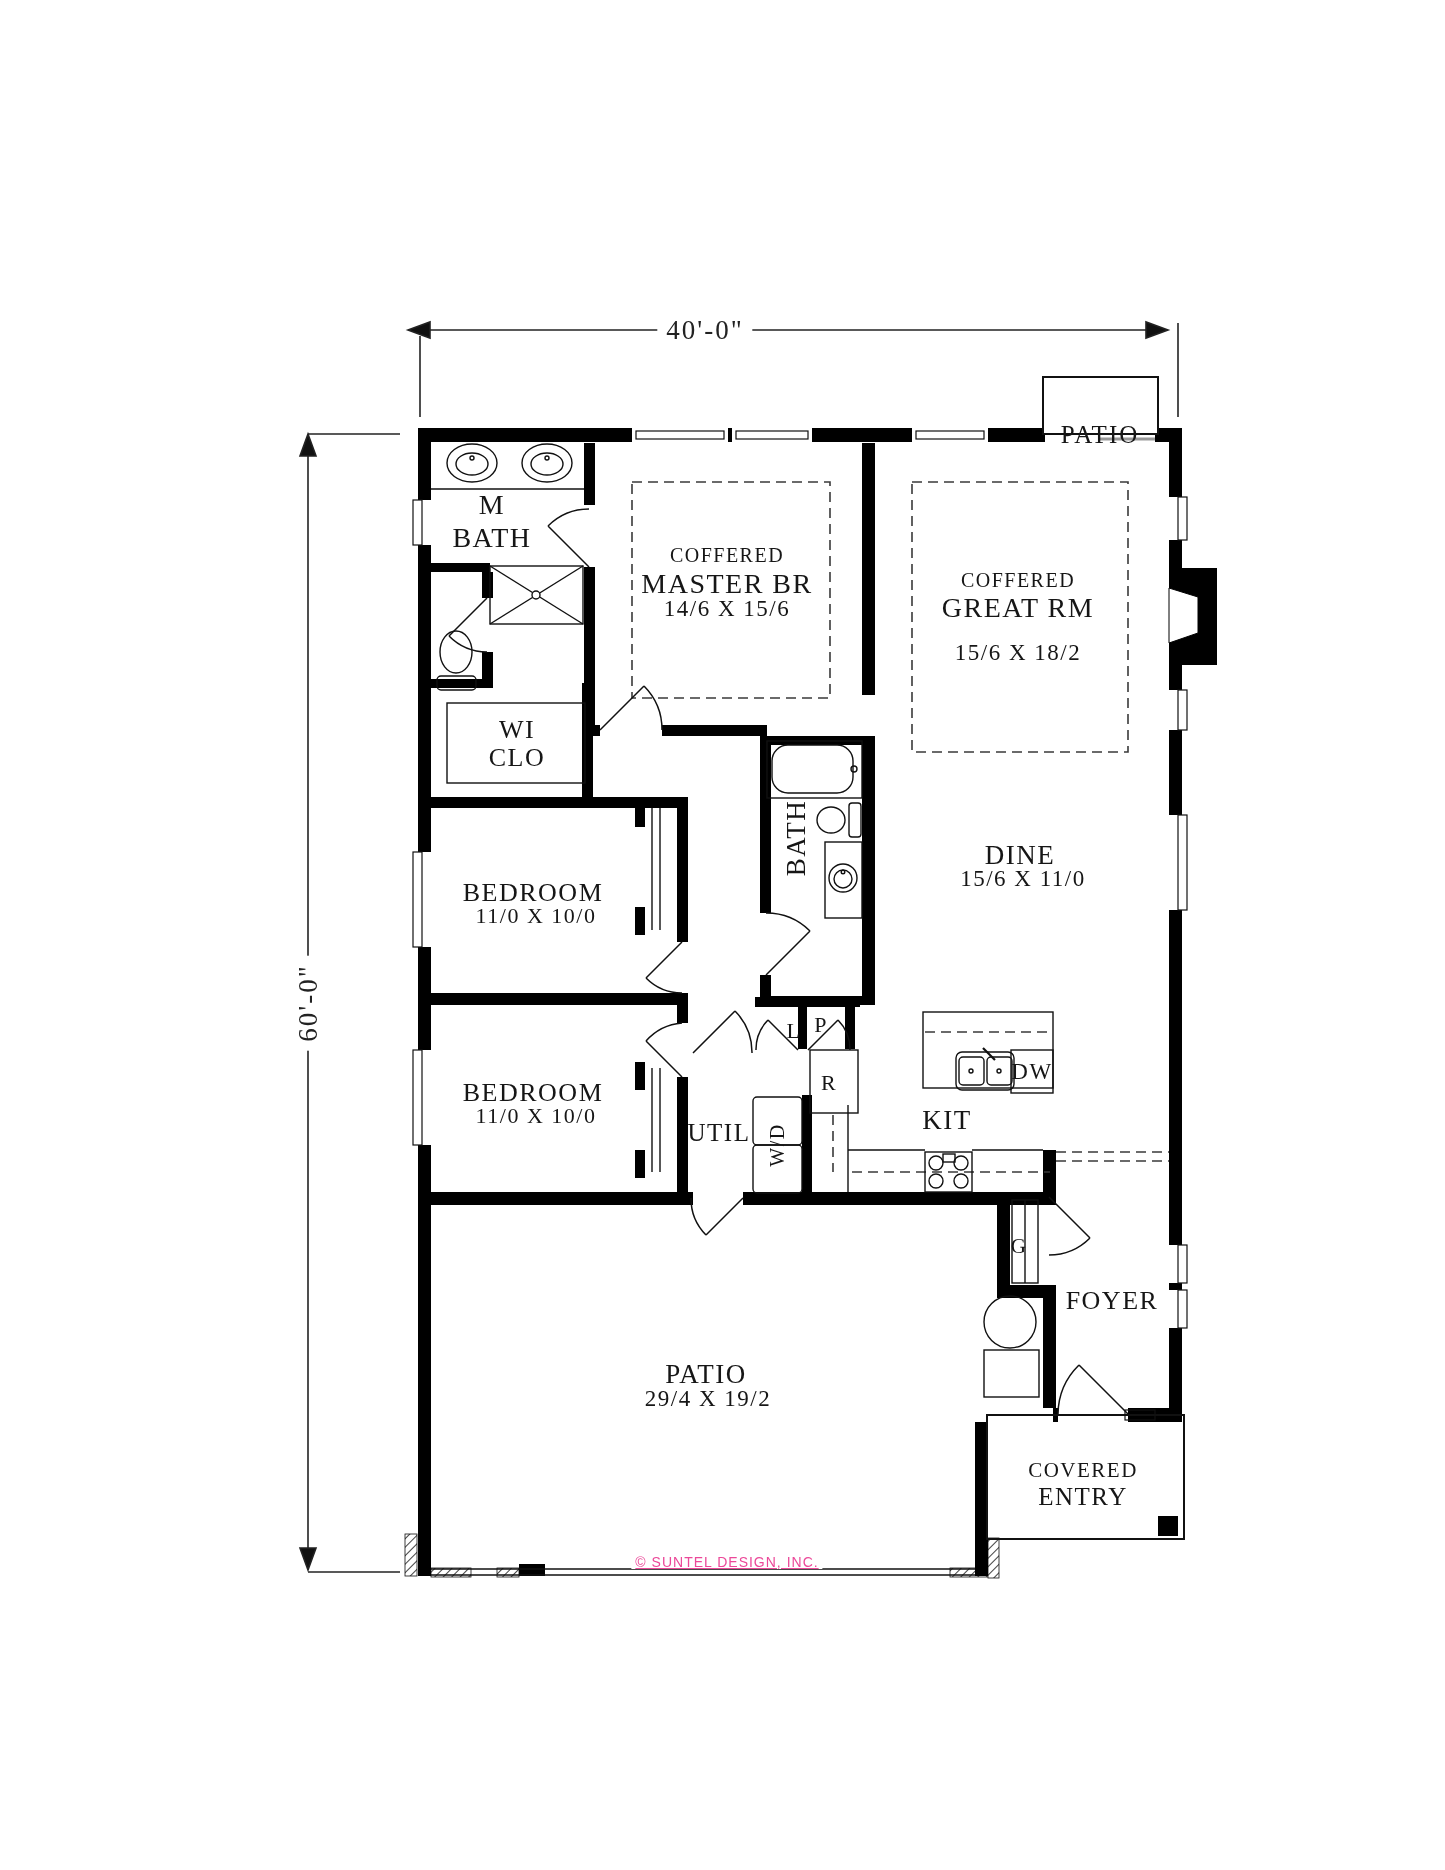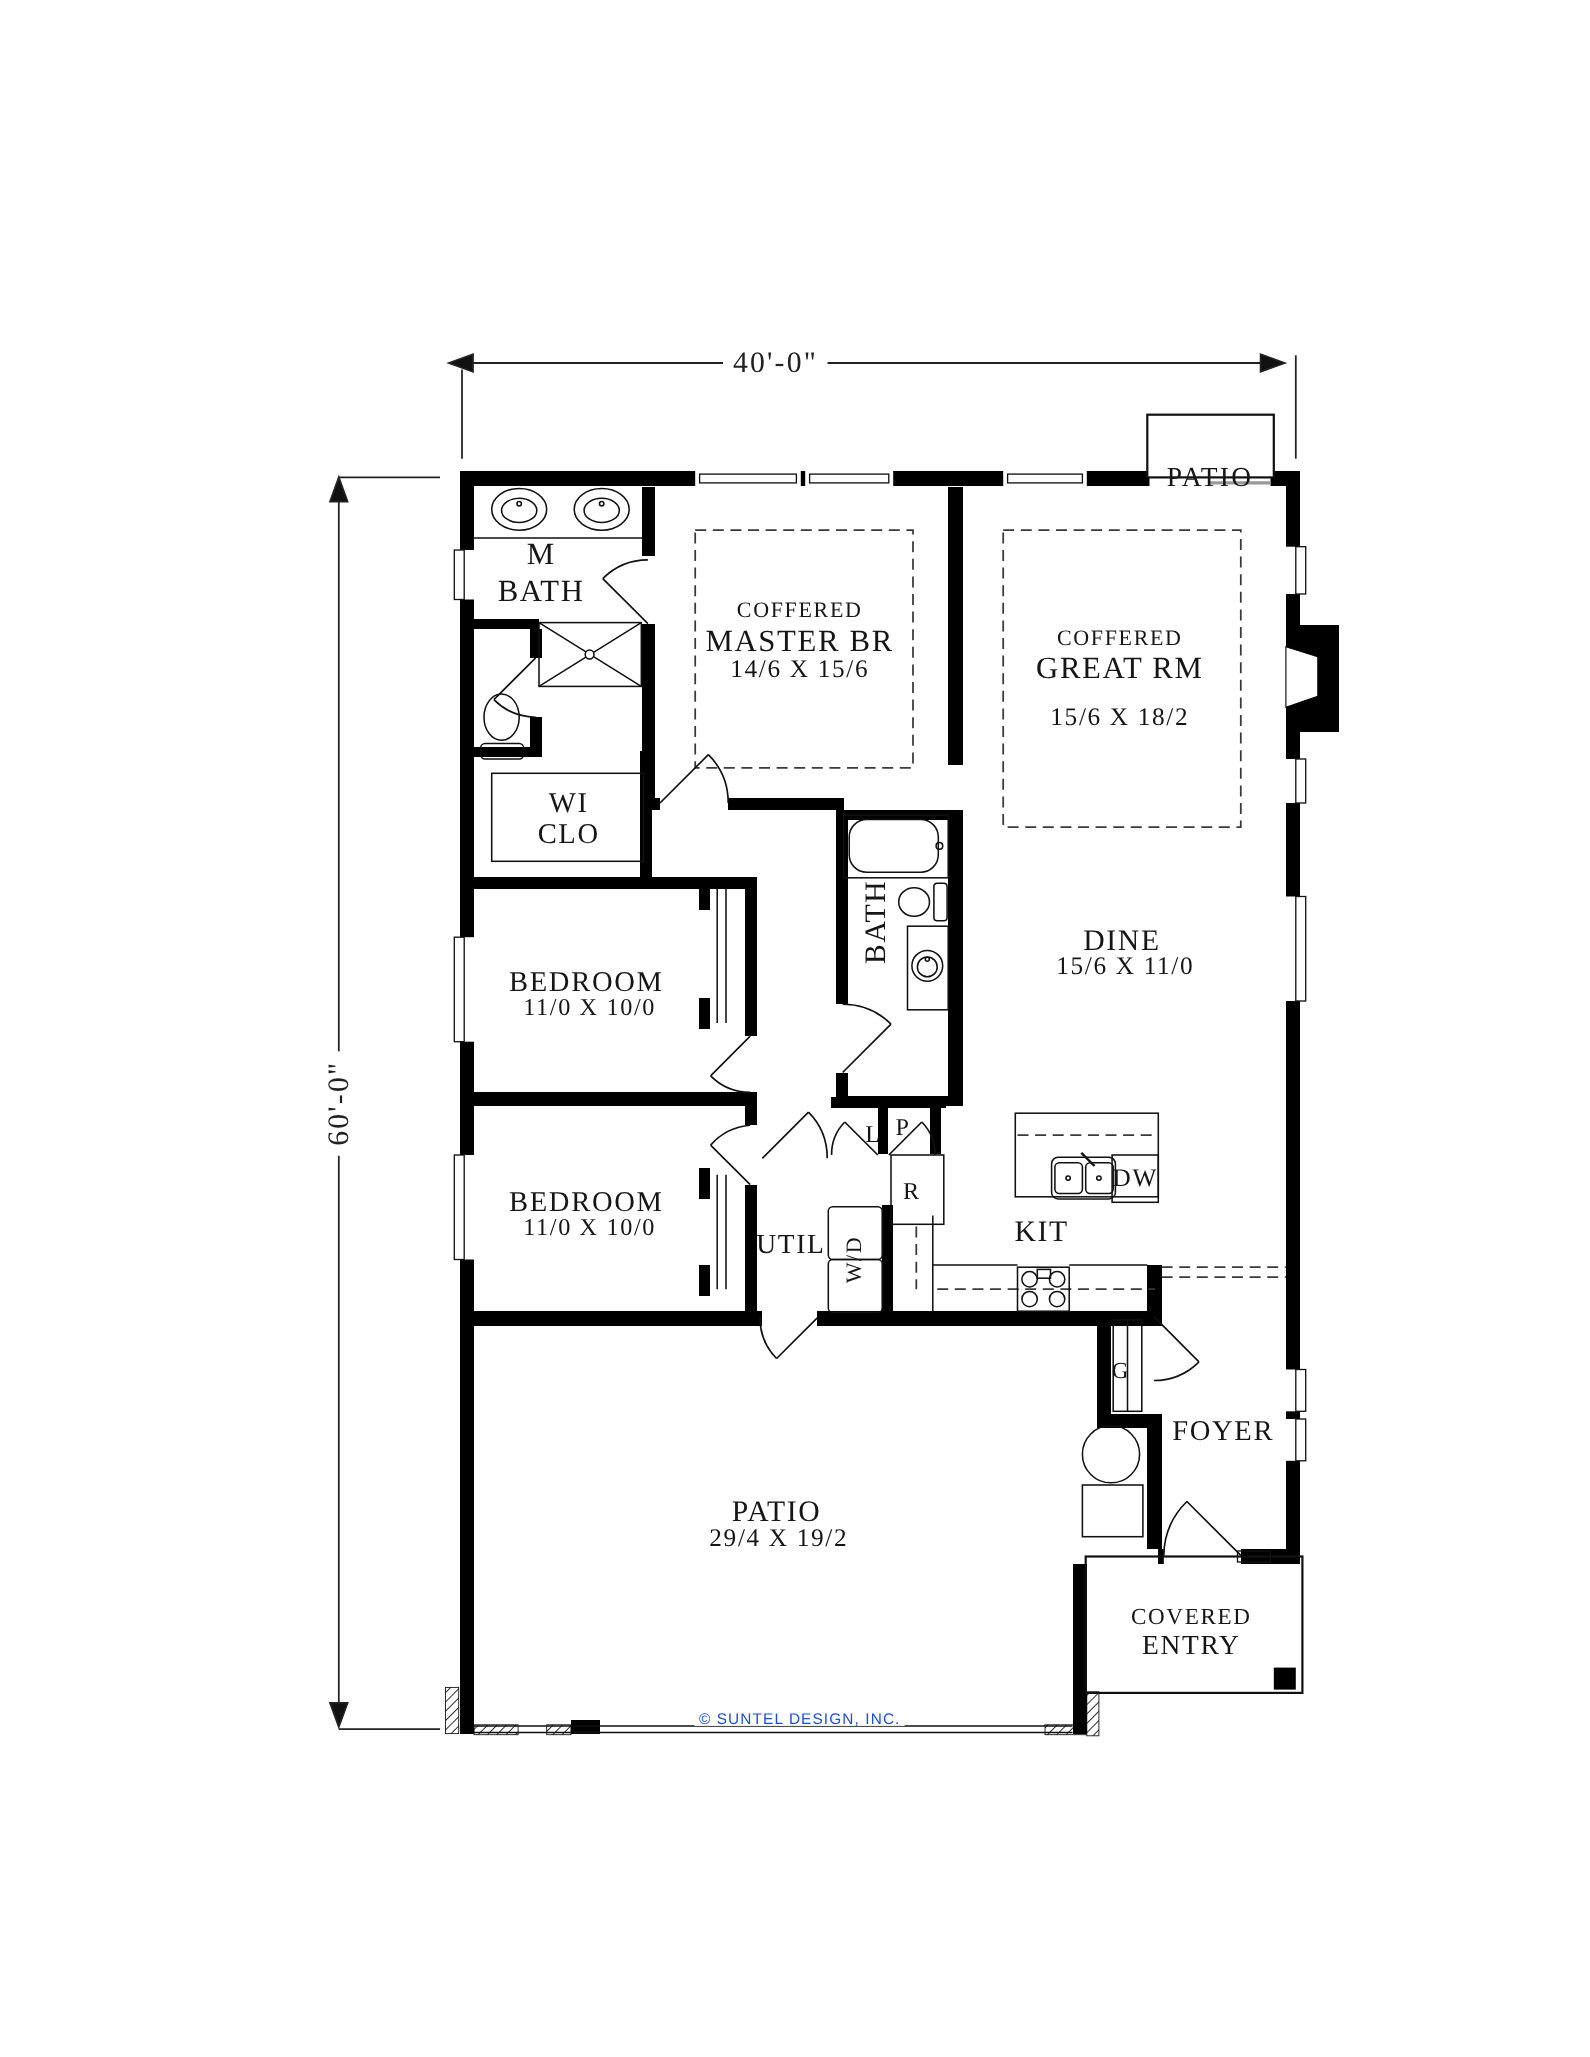--- a/index.html
+++ b/index.html
@@ -5,21 +5,21 @@
   html,body{margin:0;padding:0;background:#ffffff;}
   .page{position:relative;width:1445px;height:1870px;background:#ffffff;overflow:hidden;
         font-family:"Liberation Serif", serif;}
   svg{position:absolute;left:0;top:0;}
   .lbl{position:absolute;transform:translate(-50%,-50%);white-space:nowrap;color:#161616;
        letter-spacing:1.5px;line-height:1;}
   .rot{transform:translate(-50%,-50%) rotate(-90deg);}
   .dim{background:#ffffff;padding:0 9px;letter-spacing:2px;color:#222;}
   .dim.rot{transform:translate(-50%,-50%) rotate(-90deg);}
   .small-caps{letter-spacing:2px;margin-top:29px;}
-  .copy{font-family:"Liberation Sans", sans-serif;letter-spacing:1px;color:#1d4ed8;}
+  .copy{font-family:"Liberation Sans", sans-serif;letter-spacing:1px;color:#ec4899;text-decoration:underline;}
 </style>
 </head>
 <body>
 
 <div class="page">
 
 <svg width="1445" height="1870" viewBox="0 0 1445 1870">
   <defs>
     <pattern id="hatch" width="6" height="6" patternUnits="userSpaceOnUse" patternTransform="rotate(45)">
       <rect width="6" height="6" fill="#ffffff"></rect>

